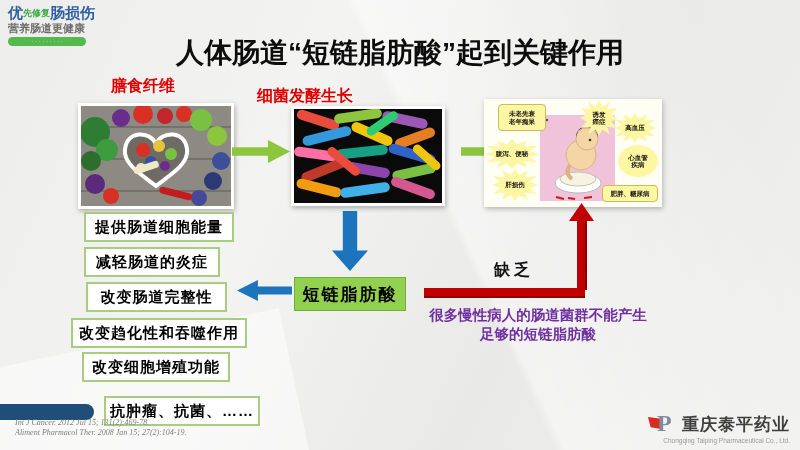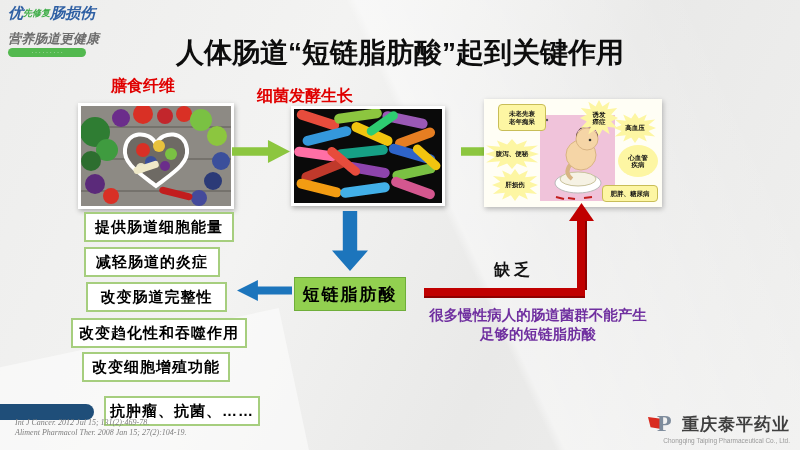--- a/index.html
+++ b/index.html
@@ -12,24 +12,24 @@
     content:"";position:absolute;left:0;top:0;width:100%;height:100%;
     background:linear-gradient(65deg,rgba(255,255,255,0) 55%,rgba(255,255,255,.45) 56%,rgba(255,255,255,0) 90%);
     pointer-events:none;
   }
   .slide::after{
     content:"";position:absolute;left:-120px;bottom:-60px;width:420px;height:160px;
     background:rgba(255,255,255,.5);transform:rotate(-12deg);pointer-events:none;
   }
   .abs{position:absolute;}
   
-  .brand{left:8px;top:5px;width:120px;line-height:1;z-index:5;font-style:italic;}
+  .brand{left:8px;top:5px;width:120px;line-height:1;z-index:5;}
   .brand .l1{font-weight:bold;color:#2e5fa3;font-size:15px;letter-spacing:0;}
   .brand .l1 .small{font-size:9px;color:#3fae49;vertical-align:2px;}
-  .brand .l2{font-size:13px;color:#6d6d6d;margin-top:12px;font-weight:bold;}
+  .brand .l2{font-size:11px;color:#6d6d6d;margin-top:3px;font-weight:bold;}
   .brand .banner{margin-top:3px;width:78px;height:9px;background:#53b94f;border-radius:5px;
     color:#fff;font-size:6px;text-align:center;line-height:9px;overflow:hidden;}
   
   .title{left:0;top:34px;width:800px;text-align:center;font-size:28px;font-weight:bold;color:#0d0d0d;z-index:2;}
   
   .colhead{font-size:16px;font-weight:bold;color:#e00000;text-align:center;z-index:2;}
   
   .imgbox{border:3px solid #fff;box-shadow:1px 2px 5px rgba(0,0,0,.3);z-index:2;}
   .cartoon{background:#fffef5;box-shadow:1px 2px 5px rgba(0,0,0,.25);z-index:2;}
   .pink-panel{position:absolute;background:#f0c3da;}

